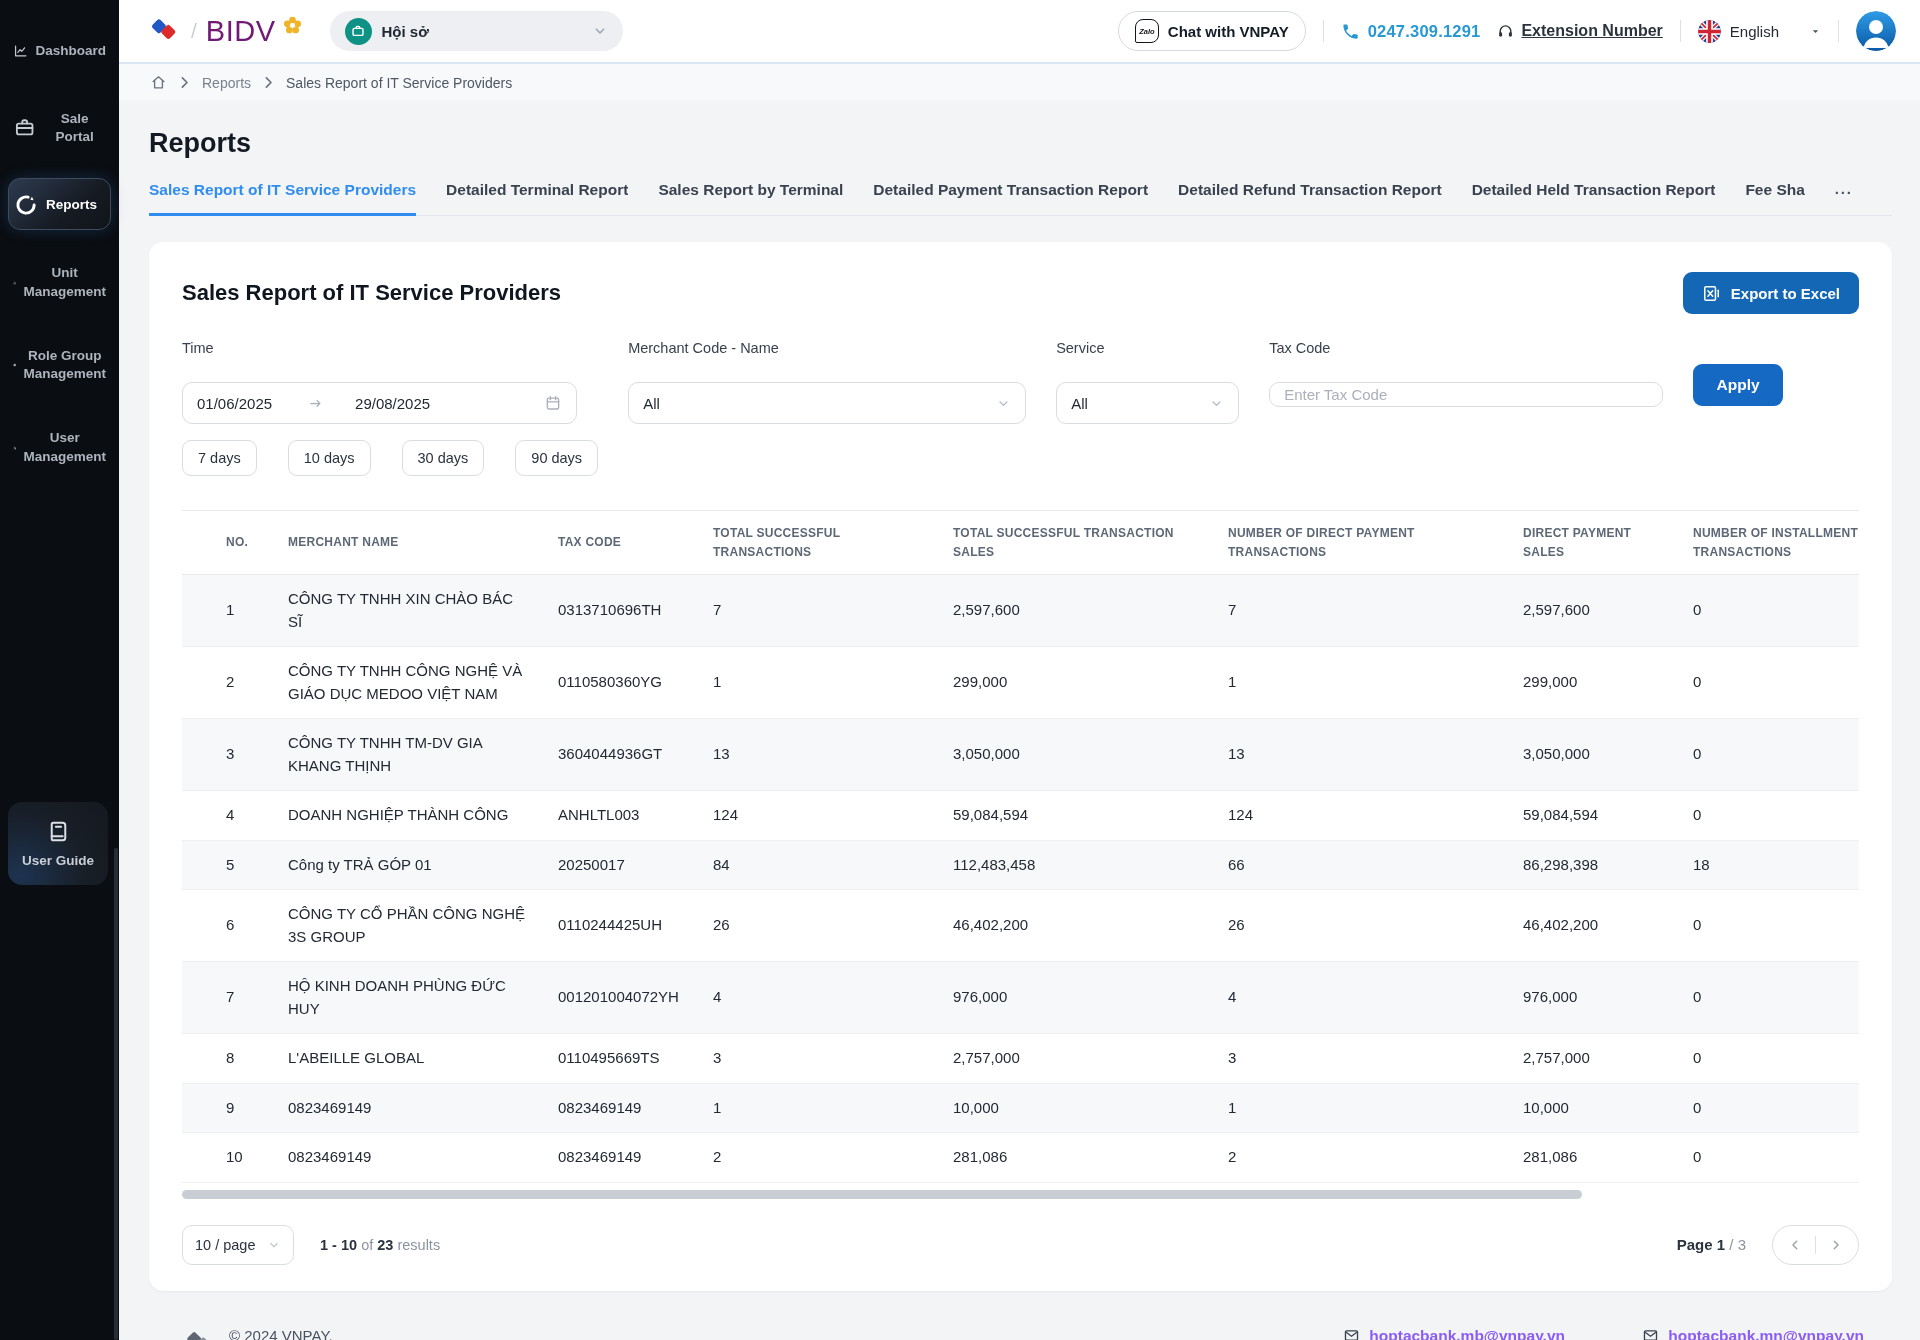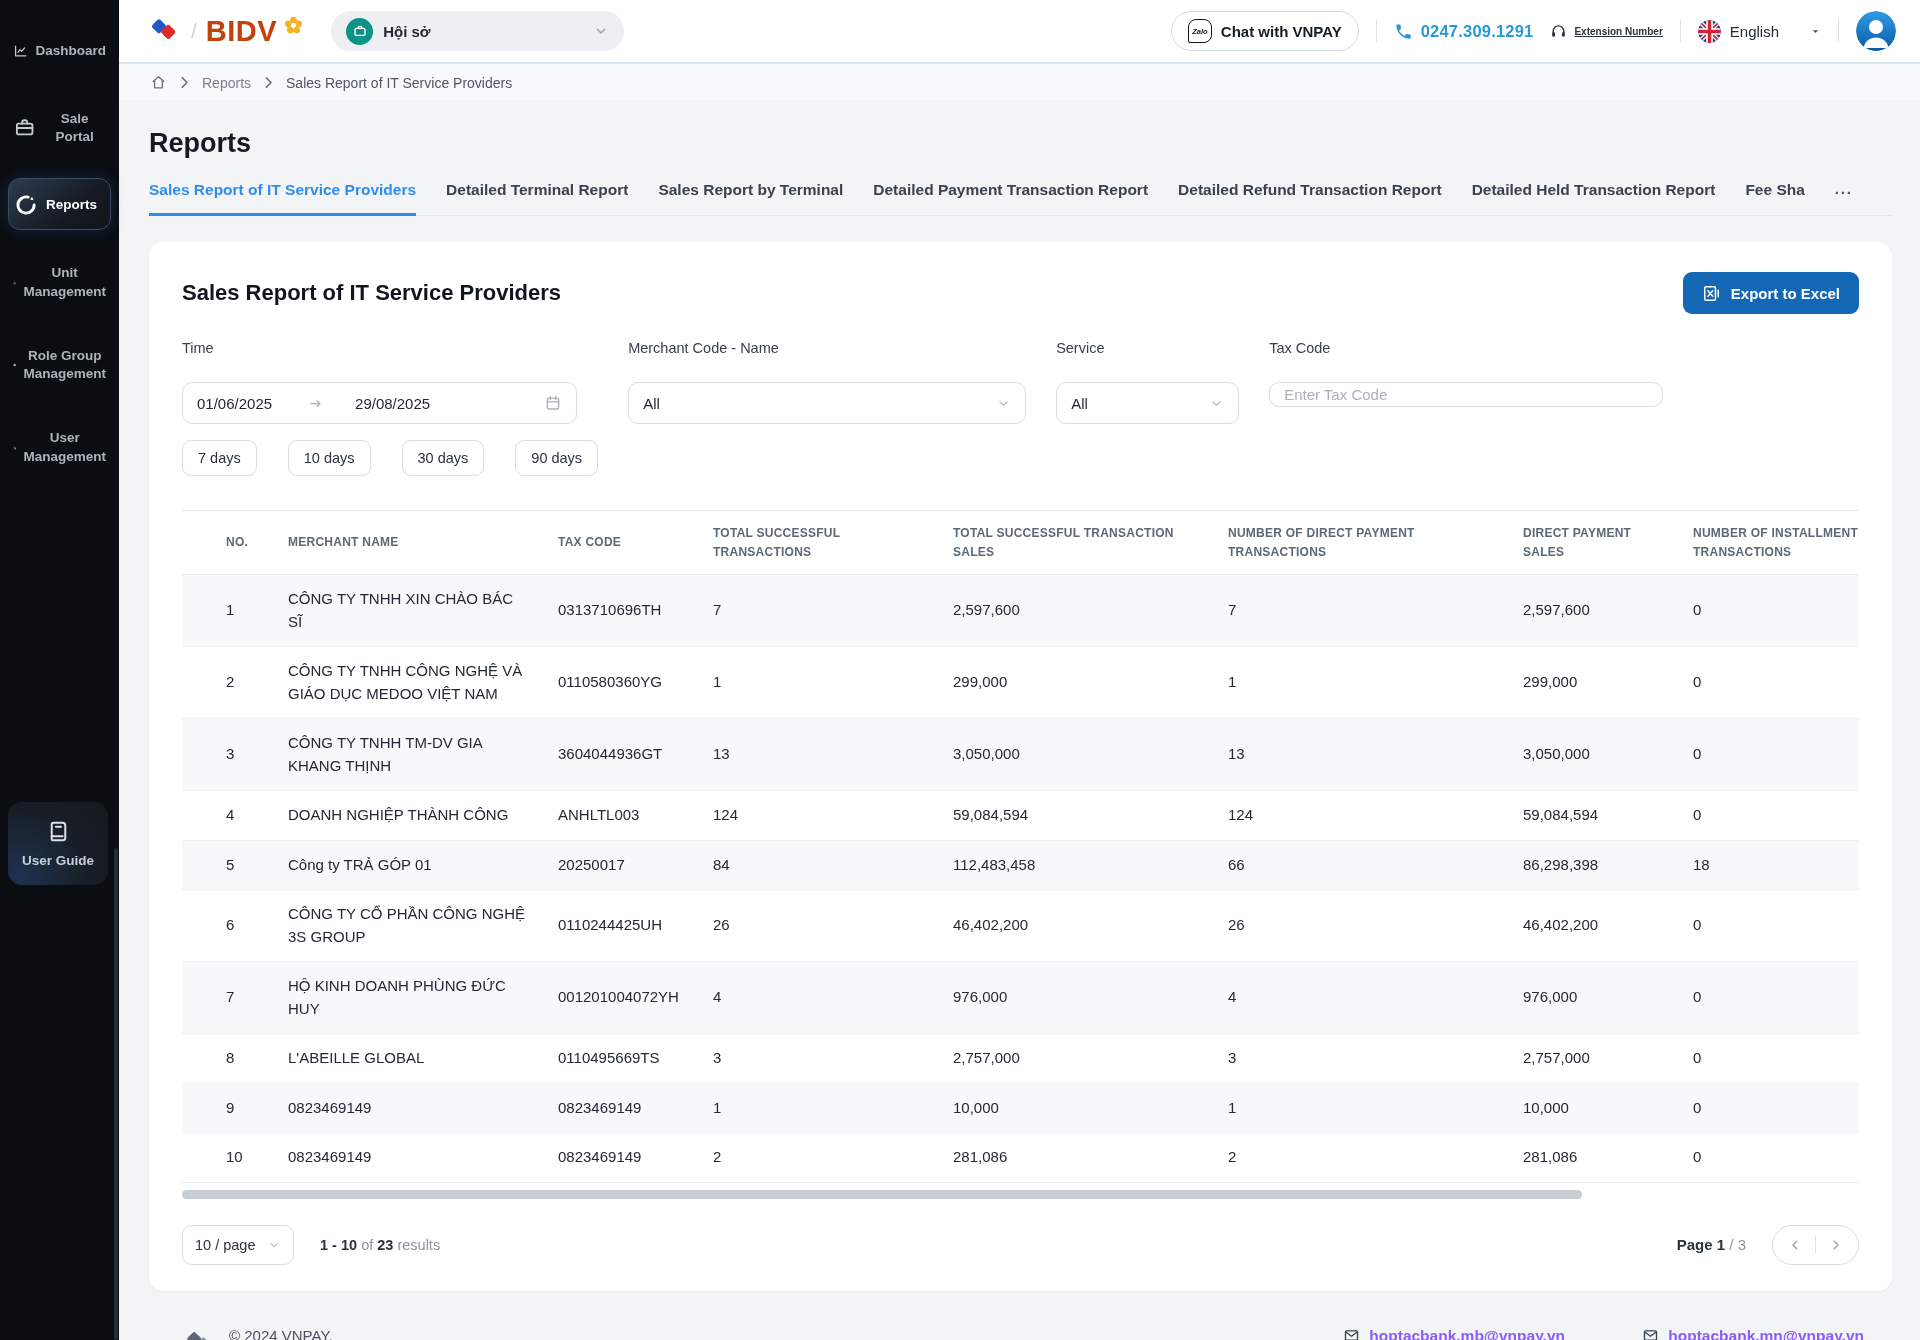--- a/index.html
+++ b/index.html
@@ -26,38 +26,38 @@
   .user-guide .side-label { color:#c9ced6; }
   .side-scrollbar { position:absolute; right:1px; top:848px; bottom:0; width:4px; background:#272d35; border-radius:2px; }
 
   
   .main { flex:1; display:flex; flex-direction:column; min-width:0; }
 
   
   .topbar { height:64px; background:#fff; border-bottom:2px solid #d9e5f1; display:flex; align-items:center; padding:0 24px 0 30px; flex-shrink:0; }
   .brand { display:flex; align-items:center; gap:9px; }
   .brand-slash { color:#c9cfd7; font-size:21px; font-weight:400; }
-  .bidv-word { font-size:29px; font-weight:700; letter-spacing:.5px; color:#c2410c; line-height:1; }
+  .bidv-word { font-size:29px; font-weight:400; letter-spacing:.5px; color:#701a75; line-height:1; }
   .bidv-flower { width:19px; height:19px; margin-left:-2px; margin-top:-12px; }
   .org-pill { margin-left:28px; width:293px; height:40px; border-radius:20px; background:#edeff2; display:flex; align-items:center; gap:10px; padding:0 15px; cursor:pointer; }
   .org-circle { width:27px; height:27px; border-radius:50%; background:#0e9285; display:flex; align-items:center; justify-content:center; flex-shrink:0; }
   .org-circle .icon { width:14px; height:14px; color:#fff; }
   .org-label { font-size:15px; font-weight:600; color:#222932; }
   .org-pill .chev { margin-left:auto; width:16px; height:16px; color:#9ba3ad; }
   .topbar-right { margin-left:auto; display:flex; align-items:center; gap:17px; }
   .chat-pill { height:40px; border:1px solid #d5dae0; border-radius:20px; background:#fff; display:flex; align-items:center; gap:9px; padding:0 16px; cursor:pointer; }
   .chat-label { font-size:15px; font-weight:700; color:#141c26; }
   .zalo-badge { width:24px; height:24px; border:1.6px solid #10161d; border-radius:8px 8px 8px 2px; display:flex; align-items:center; justify-content:center; font-size:7.5px; font-weight:700; font-style:italic; color:#10161d; }
   .vdiv { width:1px; height:22px; background:#dde1e6; }
   .phone-group { display:flex; align-items:center; gap:8px; cursor:pointer; }
   .phone-group .icon { width:19px; height:19px; color:#2898d4; }
   .phone-num { font-size:16.5px; font-weight:700; color:#2898d4; letter-spacing:.2px; }
   .ext-group { display:flex; align-items:center; gap:7px; cursor:pointer; }
   .ext-group .icon { width:17px; height:17px; color:#2b333e; }
-  .ext-label { font-size:10px; font-weight:600; color:#2b333e; text-decoration:underline; }
+  .ext-label { font-size:16px; font-weight:600; color:#2b333e; text-decoration:underline; }
   .lang-group { display:flex; align-items:center; gap:9px; cursor:pointer; }
   .flag { width:23px; height:23px; border-radius:50%; overflow:hidden; flex-shrink:0; }
   .lang-label { font-size:15px; color:#242b35; }
   .lang-caret { width:11px; height:11px; color:#4c545f; margin-left:22px; }
   .avatar { width:40px; height:40px; border-radius:50%; overflow:hidden; cursor:pointer; }
 
   
   .crumbbar { background:#f8f9fb; padding:10px 0 9px 31px; display:flex; align-items:center; gap:9px; flex-shrink:0; }
   .crumbbar .icon { width:17px; height:17px; color:#6b7481; }
   .crumb { font-size:14px; color:#78818d; cursor:pointer; }
@@ -420,20 +420,23 @@
                 </svg>
               </span>
           </div>
         </div>
 
         <div class="fgroup tax-wrap">
           <label>Tax Code</label>
           <input class="tax-input" type="text" placeholder="Enter Tax Code" style="">
         </div>
 
+        <div class="apply-wrap">
+          <button class="apply-btn">Apply</button>
+        </div>
       </div>
 
       <div class="table-wrap">
         <table>
           <colgroup>
             <col style="width:90px">
               <col style="width:270px">
               <col style="width:155px">
               <col style="width:240px">
             <col style="width:275px">

